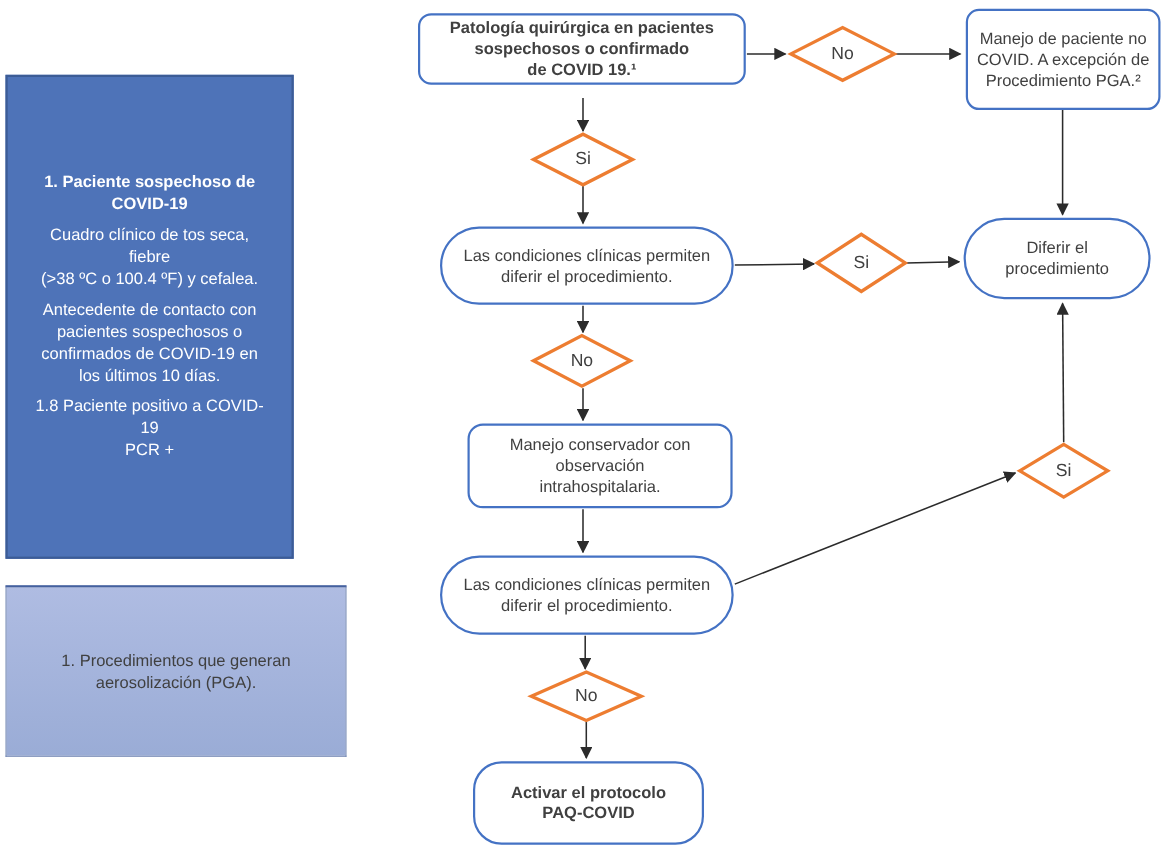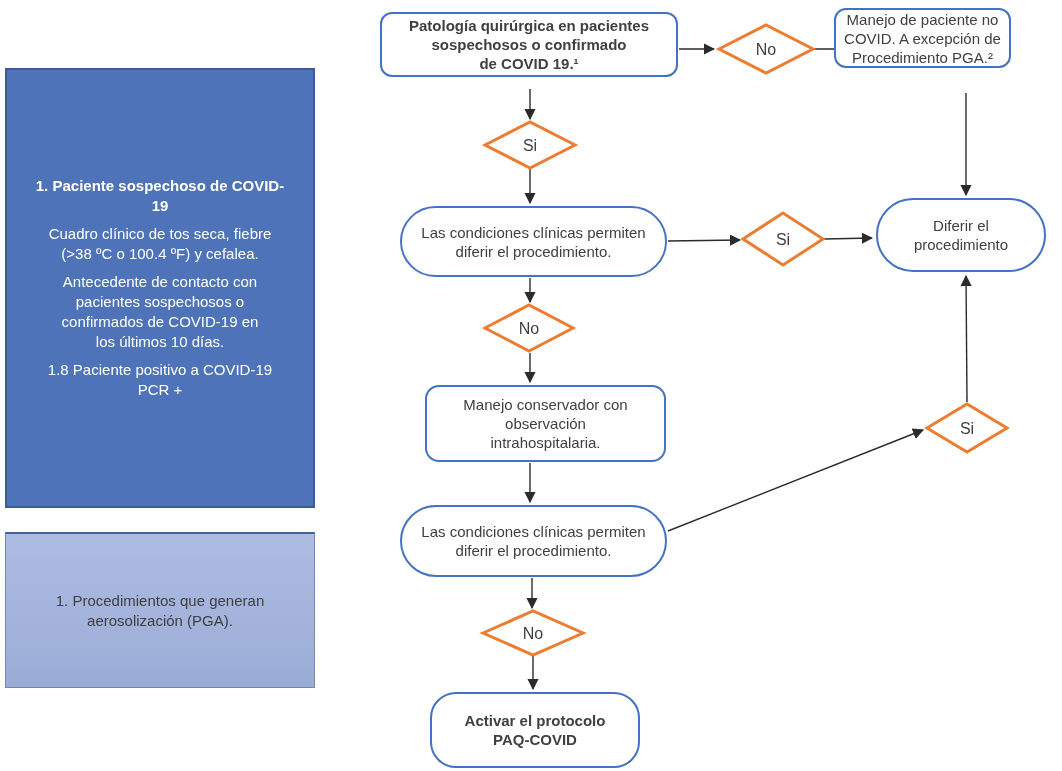--- a/index.html
+++ b/index.html
@@ -101,21 +101,21 @@
       <text class="dtext" x="533" y="633">No</text>
     </g>
   </svg>
 
   <div class="node rounded bold" style="left:380px;top:12px;width:298px;height:65px;">
     <div>Patología quirúrgica en pacientes</div>
     <div>sospechosos o confirmado</div>
     <div>de COVID 19.¹</div>
   </div>
 
-  <div class="node rounded" style="left:834px;top:8px;width:177px;height:60px;text-align:center;">
+  <div class="node rounded" style="left:878px;top:8px;width:177px;height:92px;text-align:center;">
     <div>Manejo de paciente no</div>
     <div>COVID. A excepción de</div>
     <div>Procedimiento PGA.²</div>
   </div>
 
   <div class="node stadium" style="left:400px;top:206px;width:267px;height:71px;">
     <div>Las condiciones clínicas permiten</div>
     <div>diferir el procedimiento.</div>
   </div>
 
@@ -133,21 +133,21 @@
   <div class="node stadium" style="left:400px;top:505px;width:267px;height:72px;">
     <div>Las condiciones clínicas permiten</div>
     <div>diferir el procedimiento.</div>
   </div>
 
   <div class="node rounded bold" style="left:430px;top:692px;width:210px;height:76px;border-radius:26px;">
     <div>Activar el protocolo</div>
     <div>PAQ-COVID</div>
   </div>
 
-  <div class="panel panel-dark" style="left:5px;top:68px;width:310px;height:440px;padding:0 24px;">
+  <div class="panel panel-dark" style="left:5px;top:68px;width:262px;height:440px;padding:0 24px;">
     <div class="heading">1. Paciente sospechoso de COVID-19</div>
     <div class="para">
       <div>Cuadro clínico de tos seca, fiebre</div>
       <div>(&gt;38 ºC o 100.4 ºF) y cefalea.</div>
     </div>
     <div class="para">
       <div>Antecedente de contacto con</div>
       <div>pacientes sospechosos o</div>
       <div>confirmados de COVID-19 en</div>
       <div>los últimos 10 días.</div>

